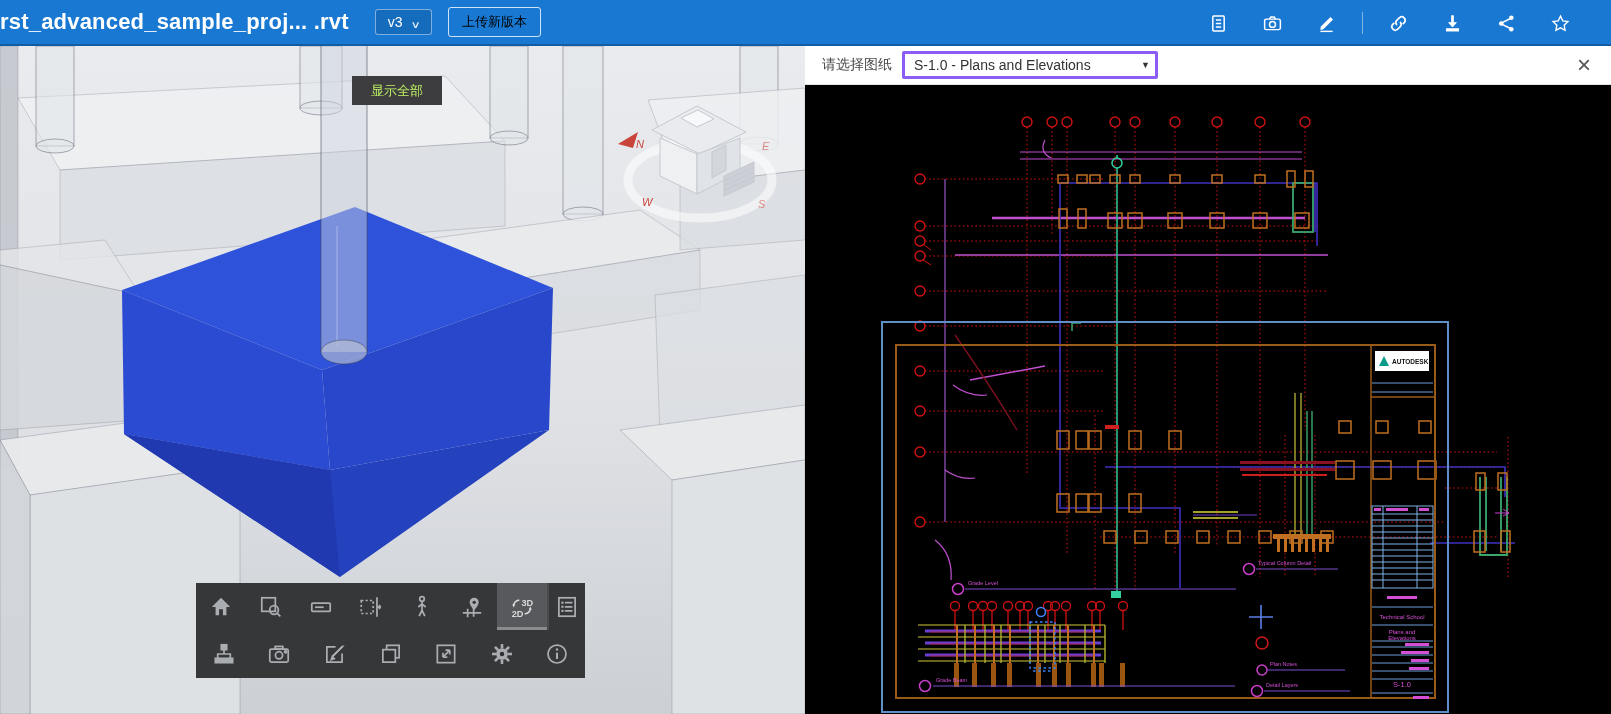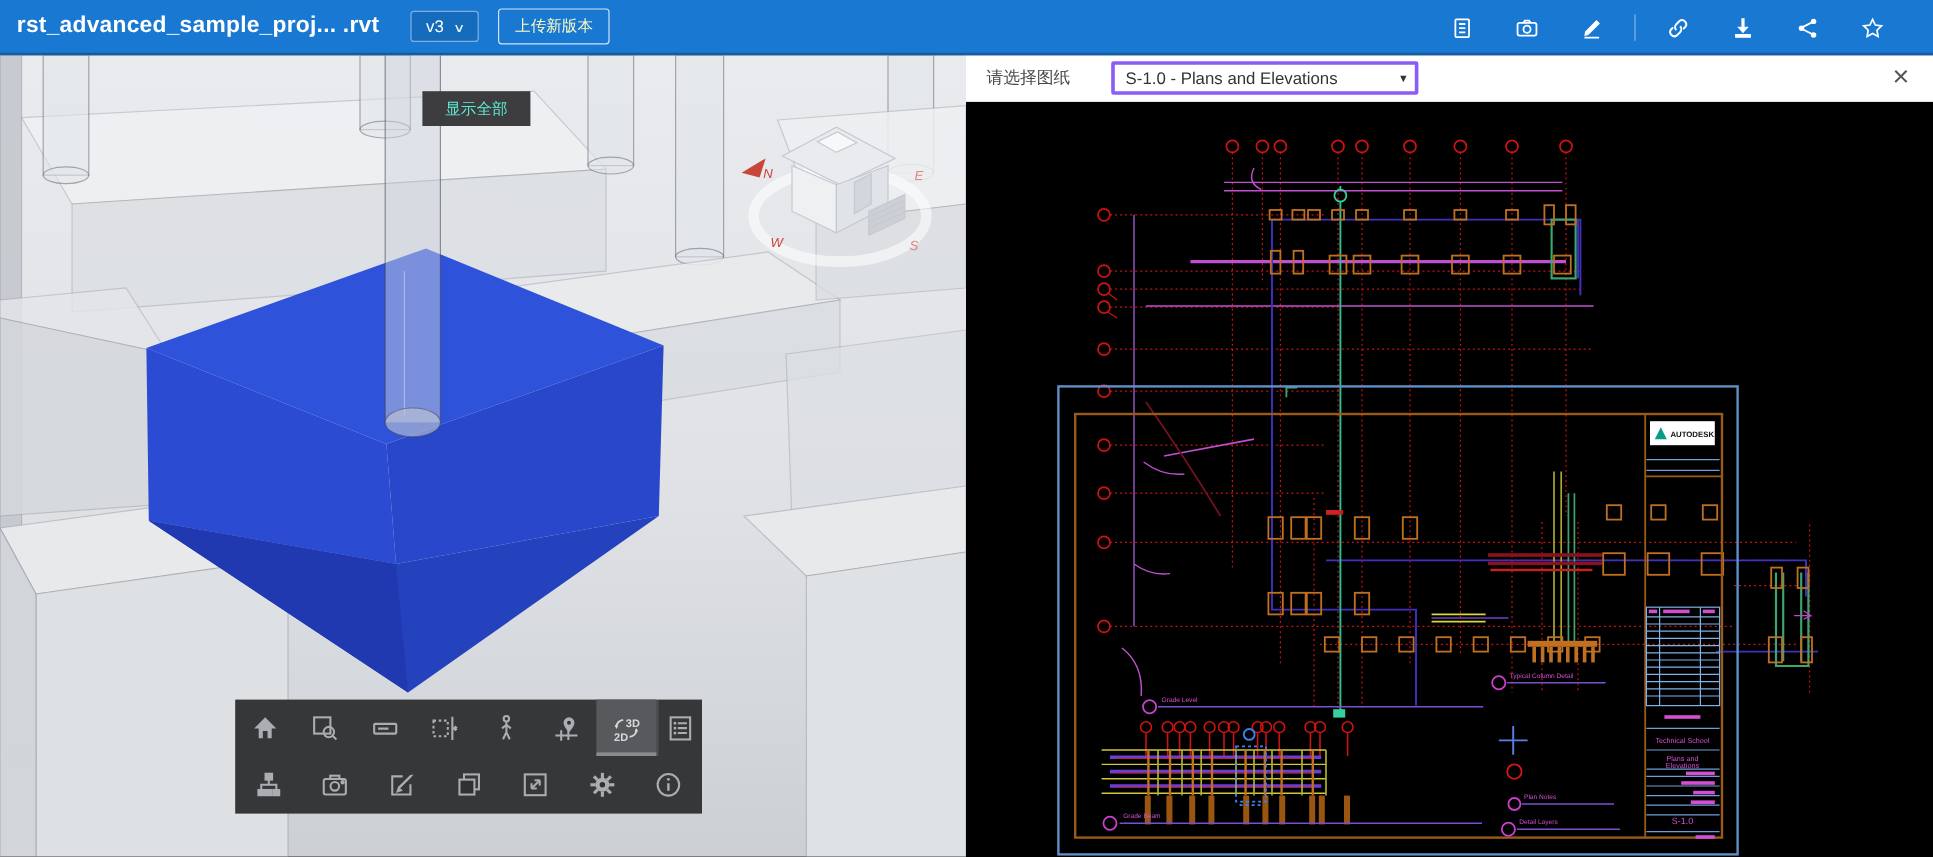--- a/index.html
+++ b/index.html
@@ -4,55 +4,55 @@
 <style>
   * { margin:0; padding:0; box-sizing:border-box; }
   html,body { width:1611px; height:714px; overflow:hidden; background:#000; }
   body { font-family:"Liberation Sans", sans-serif; }
   .app { position:relative; width:1611px; height:714px; }
 
   
   .topbar { position:absolute; left:0; top:0; width:1611px; height:46px;
     background:#1878d2; display:flex; align-items:center;
     border-bottom:2px solid rgba(0,0,0,0.22); z-index:30; }
-  .file-title { color:#fff; font-size:19px; font-weight:bold; margin-left:14px; letter-spacing:.2px; white-space:nowrap; }
+  .file-title { color:#fff; font-size:22px; font-weight:bold; letter-spacing:.2px; white-space:nowrap; }
   .ver-select { margin-left:26px; display:flex; align-items:flex-end; gap:9px;
     background:rgba(0,0,0,0.10); border:1px solid rgba(255,255,255,0.45); border-radius:3px;
     color:#fff; font-size:14px; padding:4px 12px; cursor:pointer; }
   .ver-chev { font-size:10px; transform:scaleX(1.4); opacity:.9; }
   .upload-btn { margin-left:16px; background:transparent; border:1px solid rgba(255,255,255,0.8); border-radius:3px;
-    color:#fef9c3; font-size:13px; padding:5px 13px; cursor:pointer; }
+    color:#000000; font-size:13px; padding:5px 13px; cursor:pointer; }
   .topbar-icons { position:absolute; right:40px; top:0; height:46px; display:flex; align-items:center; gap:33px; }
   .tb-icon { width:21px; height:21px; display:block; cursor:pointer; }
   .tb-sep { width:1px; height:22px; background:rgba(255,255,255,0.45); margin:0 -8px; }
 
   
   .viewer { position:absolute; left:0; top:46px; width:805px; height:668px;
     background:linear-gradient(#e9ebee 0%, #dfe1e5 55%, #ccd0d5 100%); overflow:hidden; }
   .scene { position:absolute; left:0; top:0; }
   .tooltip { position:absolute; left:352px; top:30px; width:90px; height:29px;
-    background:#3d3d3f; color:#5eead4; font-size:13px; text-align:center; line-height:29px; z-index:6; }
+    background:#3d3d3f; color:#bef264; font-size:13px; text-align:center; line-height:29px; z-index:6; }
   .viewcube { position:absolute; left:612px; top:42px; width:180px; height:140px; z-index:5; cursor:pointer; }
 
   
   .vtoolbar { position:absolute; left:196px; top:537px; width:389px; z-index:7;
     background:rgba(47,48,50,0.96); }
   .vrow { display:flex; height:47px; }
   .vrow + .vrow { height:48px; }
   .vbtn { width:68px; height:100%; display:flex; align-items:center; justify-content:center;
     cursor:pointer; position:relative; }
   .vbtn svg { width:26px; height:26px; }
   .vbtn.sep { border-left:2px solid rgba(255,255,255,0.10); width:51px; }
   .vbtn.active { background:#58595c; }
   .vbtn.active::after { content:""; position:absolute; left:0; right:0; bottom:0; height:3px; background:#8a8b8d; }
 
   
   .sheetpanel { position:absolute; left:805px; top:46px; width:806px; height:668px; background:#000; }
   .sheet-header { position:absolute; left:0; top:0; width:806px; height:39px; background:#fff;
-    display:flex; align-items:center; border-bottom:1px solid #e3e3e3;gap:24px; }
+    display:flex; align-items:center; border-bottom:1px solid #e3e3e3; }
   .sheet-label { color:#4a4a4a; font-size:14px; margin-left:17px; }
   .select-wrap { position:relative; margin-left:10px; }
   .sheet-select { width:256px; height:28px; border:3px solid #8b5cf6; border-radius:2px; background:#fff;
     color:#333; font-size:14px; padding:0 22px 0 9px; appearance:none; -webkit-appearance:none; cursor:pointer;
     font-family:"Liberation Sans", sans-serif; }
   .select-arrow { position:absolute; right:8px; top:9px; font-size:9px; color:#333; pointer-events:none; }
   .panel-close { position:absolute; right:12px; top:4px; width:30px; height:30px; border:none; background:transparent;
     color:#555; font-size:24px; line-height:28px; cursor:pointer; font-family:"Liberation Sans", sans-serif; }
   .drawing { position:absolute; left:0; top:39px; width:974px; height:629px; background:#000; cursor:crosshair; }
   .drawing svg { display:block; }

